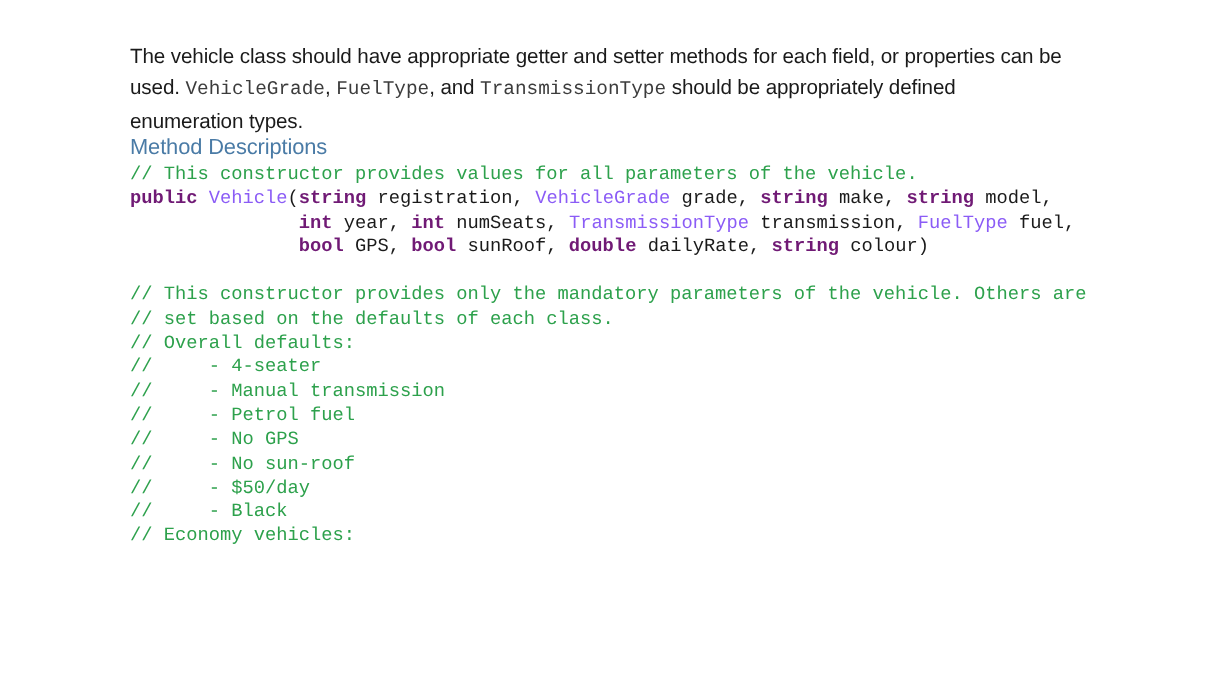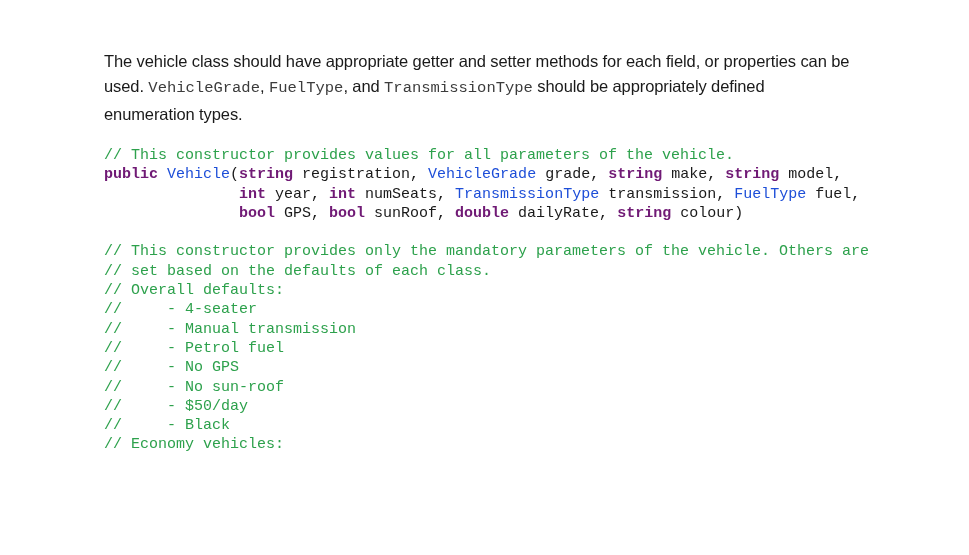--- a/index.html
+++ b/index.html
@@ -11,21 +11,20 @@
     width: 969px;
     height: 555px;
     overflow: hidden;
     font-family: "Liberation Sans", sans-serif;
   }
   .slide {
     position: relative;
     width: 969px;
     height: 431px;
     background: #ffffff;
-    margin-top: 16px;
   }
 
   
   .intro {
     position: absolute;
     left: 104px;
     top: 16px;
     width: 755px;
     font-family: "Liberation Sans", sans-serif;
     font-size: 16.5px;
@@ -68,26 +67,27 @@
     white-space: pre;
     min-height: 19.3px;
   }
   .code-line.blank {
     height: 19.3px;
   }
 
   
   .tok-comment { color: #2da14c; }
   .tok-keyword { color: #701a75; font-weight: bold; }
-  .tok-type    { color: #1d4ed8; }
+  .tok-type    { color: #8b5cf6; }
   .tok-plain   { color: #1a1a1a; }
 </style>
 </head>
 <body>
 
 <div class="slide">
 
   <p class="intro"><span>The vehicle class should have appropriate getter and setter methods for each field, or properties can be used. </span><span class="mono-inline">VehicleGrade</span><span>, </span><span class="mono-inline">FuelType</span><span>, and </span><span class="mono-inline">TransmissionType</span><span> should be appropriately defined enumeration types.</span></p>
 
+  <div class="section-heading">Method Descriptions</div>
 
   <div class="code-block"><div class="code-line"><span class="tok-comment">// This constructor provides values for all parameters of the vehicle.</span></div><div class="code-line"><span class="tok-keyword">public</span><span class="tok-plain"> </span><span class="tok-type">Vehicle</span><span class="tok-plain">(</span><span class="tok-keyword">string</span><span class="tok-plain"> registration, </span><span class="tok-type">VehicleGrade</span><span class="tok-plain"> grade, </span><span class="tok-keyword">string</span><span class="tok-plain"> make, </span><span class="tok-keyword">string</span><span class="tok-plain"> model,</span></div><div class="code-line"><span class="tok-plain">               </span><span class="tok-keyword">int</span><span class="tok-plain"> year, </span><span class="tok-keyword">int</span><span class="tok-plain"> numSeats, </span><span class="tok-type">TransmissionType</span><span class="tok-plain"> transmission, </span><span class="tok-type">FuelType</span><span class="tok-plain"> fuel,</span></div><div class="code-line"><span class="tok-plain">               </span><span class="tok-keyword">bool</span><span class="tok-plain"> GPS, </span><span class="tok-keyword">bool</span><span class="tok-plain"> sunRoof, </span><span class="tok-keyword">double</span><span class="tok-plain"> dailyRate, </span><span class="tok-keyword">string</span><span class="tok-plain"> colour)</span></div><div class="code-line blank">&nbsp;</div><div class="code-line"><span class="tok-comment">// This constructor provides only the mandatory parameters of the vehicle. Others are</span></div><div class="code-line"><span class="tok-comment">// set based on the defaults of each class.</span></div><div class="code-line"><span class="tok-comment">// Overall defaults:</span></div><div class="code-line"><span class="tok-comment">//     - 4-seater</span></div><div class="code-line"><span class="tok-comment">//     - Manual transmission</span></div><div class="code-line"><span class="tok-comment">//     - Petrol fuel</span></div><div class="code-line"><span class="tok-comment">//     - No GPS</span></div><div class="code-line"><span class="tok-comment">//     - No sun-roof</span></div><div class="code-line"><span class="tok-comment">//     - $50/day</span></div><div class="code-line"><span class="tok-comment">//     - Black</span></div><div class="code-line"><span class="tok-comment">// Economy vehicles:</span></div></div>
 
 </div>
 
 </body></html>

